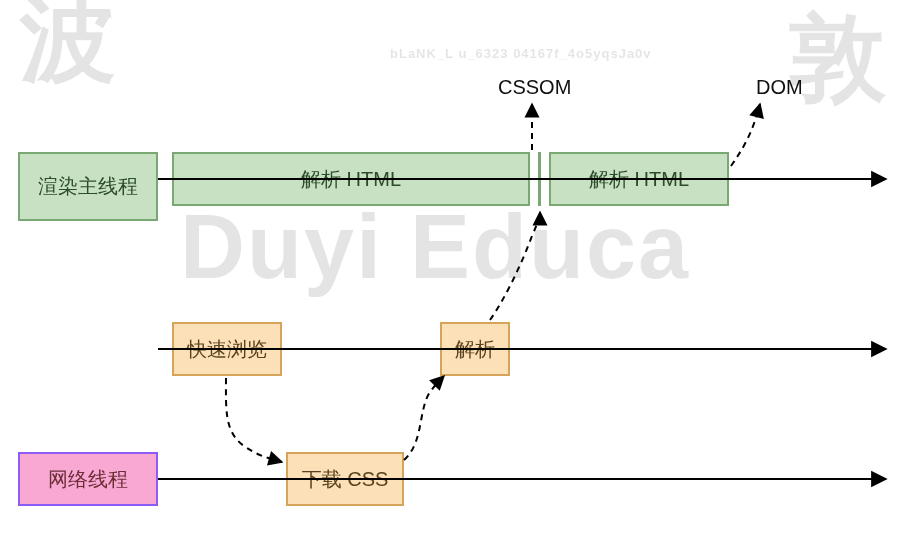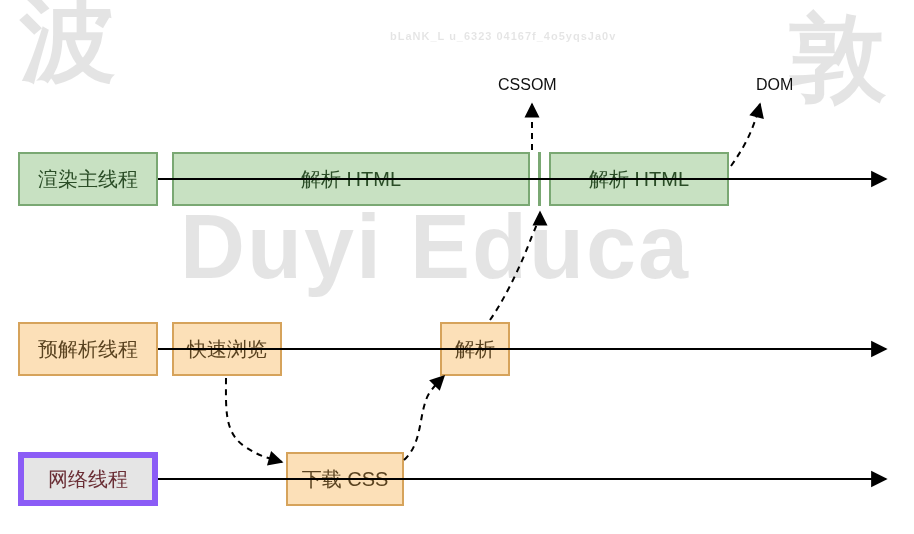--- a/index.html
+++ b/index.html
@@ -1,50 +1,49 @@
 <!DOCTYPE html>
 <html><head>
 <meta charset="utf-8">
 <style>
   html,body{margin:0;padding:0;width:914px;height:534px;font-family:"Microsoft YaHei",Arial,sans-serif;background:#fff;overflow:hidden}
   .stage{position:relative;width:914px;height:534px}
   .title{position:absolute;left:10px;top:6px;font-size:24px;color:#202020;letter-spacing:.5px;white-space:nowrap}
   .wm-text{position:absolute;font-family:Arial,sans-serif;font-weight:700;color:#000;opacity:.10;user-select:none;pointer-events:none}
-  .wm1{left:390px;top:30px;font-size:11px;letter-spacing:1px}
+  .wm1{left:390px;top:46px;font-size:13px;letter-spacing:1px}
   .wm-big{font-size:96px;line-height:1}
   .wm-top-a{left:20px;top:-10px}
   .wm-top-b{left:790px;top:10px}
   .wm-mid{left:180px;top:196px;font-size:90px;letter-spacing:2px}
   .box{position:absolute;display:flex;align-items:center;justify-content:center;font-size:20px;box-sizing:border-box}
   .green{background:#c8e1c2;border:2px solid #7aa873;color:#2b4d27}
   .orange{background:#fce0b8;border:2px solid #d6a35b;color:#5a4320}
-  .pink{background:#e5e5e5;border:6px solid #8b5cf6;color:#6a2e35}
+  .pink{background:#f9a8d4;border:2px solid #8b5cf6;color:#6a2e35}
   .sep{position:absolute;background:#7aa873}
-  .lbl{position:absolute;font-size:16px;color:#101010}
+  .lbl{position:absolute;font-size:20px;color:#101010}
   svg.ov{position:absolute;left:0;top:0;width:914px;height:534px;pointer-events:none}
 </style>
 </head>
 <body>
 
 <div class="stage">
 
   <div class="wm-text wm1">bLaNK_L  u_6323   04167f_4o5yqsJa0v</div>
   <div class="wm-text wm-big wm-top-a">波</div>
   <div class="wm-text wm-big wm-top-b">敦</div>
   <div class="wm-text wm-mid">Duyi  Educa</div>
 
   <div class="lbl" style="left:498px;top:76px">CSSOM</div>
   <div class="lbl" style="left:756px;top:76px">DOM</div>
 
-  <div class="box green" style="left:18px;top:152px;width:140px;height:54px">渲染主线程</div>
+  <div class="box green" style="left:18px;top:152px;width:140px;height:69px">渲染主线程</div>
   <div class="box green" style="left:172px;top:152px;width:358px;height:54px">解析 HTML</div>
   <div class="sep" style="left:538px;top:152px;width:3px;height:54px"></div>
   <div class="box green" style="left:549px;top:152px;width:180px;height:54px">解析 HTML</div>
 
-  <div class="box orange" style="left:18px;top:322px;width:140px;height:54px">预解析线程</div>
   <div class="box orange" style="left:172px;top:322px;width:110px;height:54px">快速浏览</div>
   <div class="box orange" style="left:440px;top:322px;width:70px;height:54px">解析</div>
 
   <div class="box pink" style="left:18px;top:452px;width:140px;height:54px">网络线程</div>
   <div class="box orange" style="left:286px;top:452px;width:118px;height:54px">下载 CSS</div>
 
   <svg class="ov" viewBox="0 0 914 534">
     <defs>
       <marker id="ah" viewBox="0 0 12 12" refX="10" refY="6" markerWidth="9" markerHeight="9" orient="auto">
         <path d="M1 1 L11 6 L1 11 z" fill="#000"></path>

